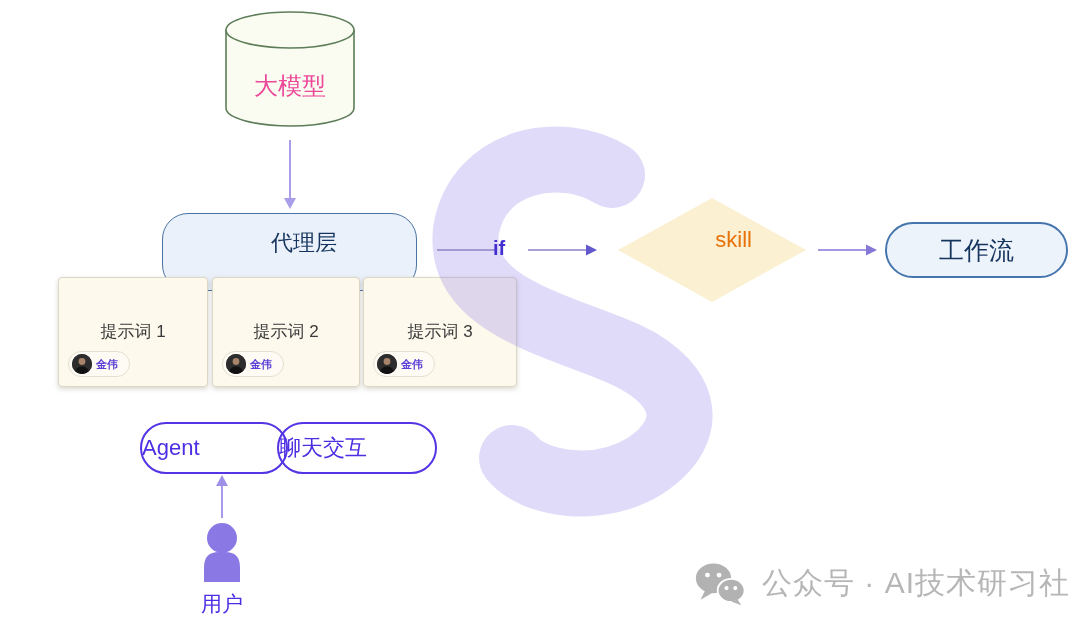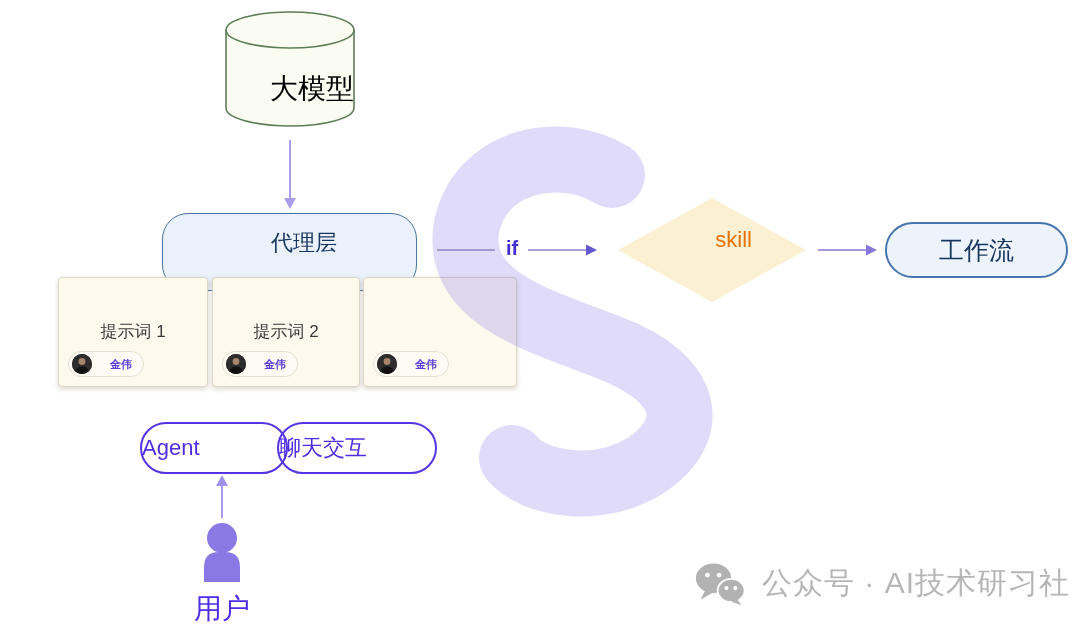--- a/index.html
+++ b/index.html
@@ -5,55 +5,55 @@
   html,body{margin:0;padding:0;background:#fff;}
   .stage{
     position:relative;width:1080px;height:630px;background:#ffffff;
     overflow:hidden;font-family:"Liberation Sans","DejaVu Sans",sans-serif;
   }
   .abs{position:absolute;}
   svg{display:block;}
   .layer{position:absolute;left:0;top:0;pointer-events:none;}
 
   
-  .model-label{left:226px;top:70px;width:128px;text-align:right;
-    font-size:28px;color:#000000;z-index:2;}
+  .model-label{left:226px;top:70px;width:128px;text-align:center;
+    font-size:24px;color:#ec4899;z-index:2;}
 
   
   .agent-box{left:162px;top:213px;width:255px;height:78px;
     background:#eaf1fa;border:1.5px solid #4a74a4;border-radius:26px;
     box-sizing:border-box;z-index:1;text-align:center;}
   .agent-box .lbl{margin-top:14px;font-size:22px;color:#16355e;padding-left:29px;}
 
   
   .card{top:277px;width:150px;height:110px;background:#fdf9ec;
     border:1px solid #ddd8c6;border-radius:4px;box-sizing:border-box;
     box-shadow:0 2px 5px rgba(120,110,90,.28);z-index:2;}
   .card .title{position:absolute;left:0;top:42px;width:100%;text-align:center;
     font-size:17px;color:#3a3a3a;}
   .card1{left:58px;} .card2{left:212px;width:148px;padding-left:36px;} .card3{left:363px;width:154px;}
   .badge{position:absolute;left:9px;bottom:9px;display:flex;align-items:center;
-    gap:18px;background:#fdfbf4;border:1px solid #e4e0d0;border-radius:14px;
+    gap:4px;background:#fdfbf4;border:1px solid #e4e0d0;border-radius:14px;
     padding:2px 11px 2px 3px;}
   .badge .name{font-size:11px;font-weight:bold;color:#5b3fd6;}
   .avatar{width:20px;height:20px;border-radius:50%;overflow:hidden;background:#2d2d2d;}
 
   
   .pill-purple{border:2px solid #5434e4;border-radius:28px;background:transparent;
     box-sizing:border-box;display:flex;align-items:center;justify-content:flex-start;
     font-size:22px;color:#4e2ee2;z-index:2;margin-top:6px;}
   .pill-agent{left:140px;top:416px;width:148px;height:52px;}
   .pill-chat{left:277px;top:416px;width:160px;height:52px;}
 
   
   .user-label{left:182px;top:590px;width:80px;text-align:center;
-    font-size:28px;color:#4c2ee4;z-index:2;}
+    font-size:21px;color:#4c2ee4;z-index:2;}
 
   
-  .if-label{left:493px;top:237px;width:38px;text-align:center;
+  .if-label{left:493px;top:237px;width:38px;
     font-size:20px;font-weight:bold;color:#4330d0;z-index:5;}
   .skill-label{left:672px;top:227px;width:80px;text-align:right;
     font-size:22px;color:#e7720b;z-index:5;}
   .pill-workflow{left:885px;top:222px;width:183px;height:56px;
     background:#edf3fb;border:2px solid #4675ad;border-radius:28px;
     box-sizing:border-box;display:flex;align-items:center;justify-content:center;
     font-size:25px;color:#16355e;z-index:4;}
 
   
   .footer{left:694px;top:560px;display:flex;align-items:center;gap:16px;z-index:2;}
@@ -113,20 +113,21 @@
         <svg width="20" height="20" viewBox="0 0 20 20">
           <rect width="20" height="20" fill="#2d2d2d"></rect>
           <circle cx="10" cy="7.5" r="3.4" fill="#a8846a"></circle>
           <path d="M3 20 Q3 12.5 10 12.5 Q17 12.5 17 20 Z" fill="#111"></path>
         </svg>
       </span>
       <span class="name">金伟</span>
     </div>
   </div>
   <div class="abs card card3">
+    <div class="title">提示词 3</div>
     <div class="badge">
       <span class="avatar">
         <svg width="20" height="20" viewBox="0 0 20 20">
           <rect width="20" height="20" fill="#2d2d2d"></rect>
           <circle cx="10" cy="7.5" r="3.4" fill="#a8846a"></circle>
           <path d="M3 20 Q3 12.5 10 12.5 Q17 12.5 17 20 Z" fill="#111"></path>
         </svg>
       </span>
       <span class="name">金伟</span>
     </div>

